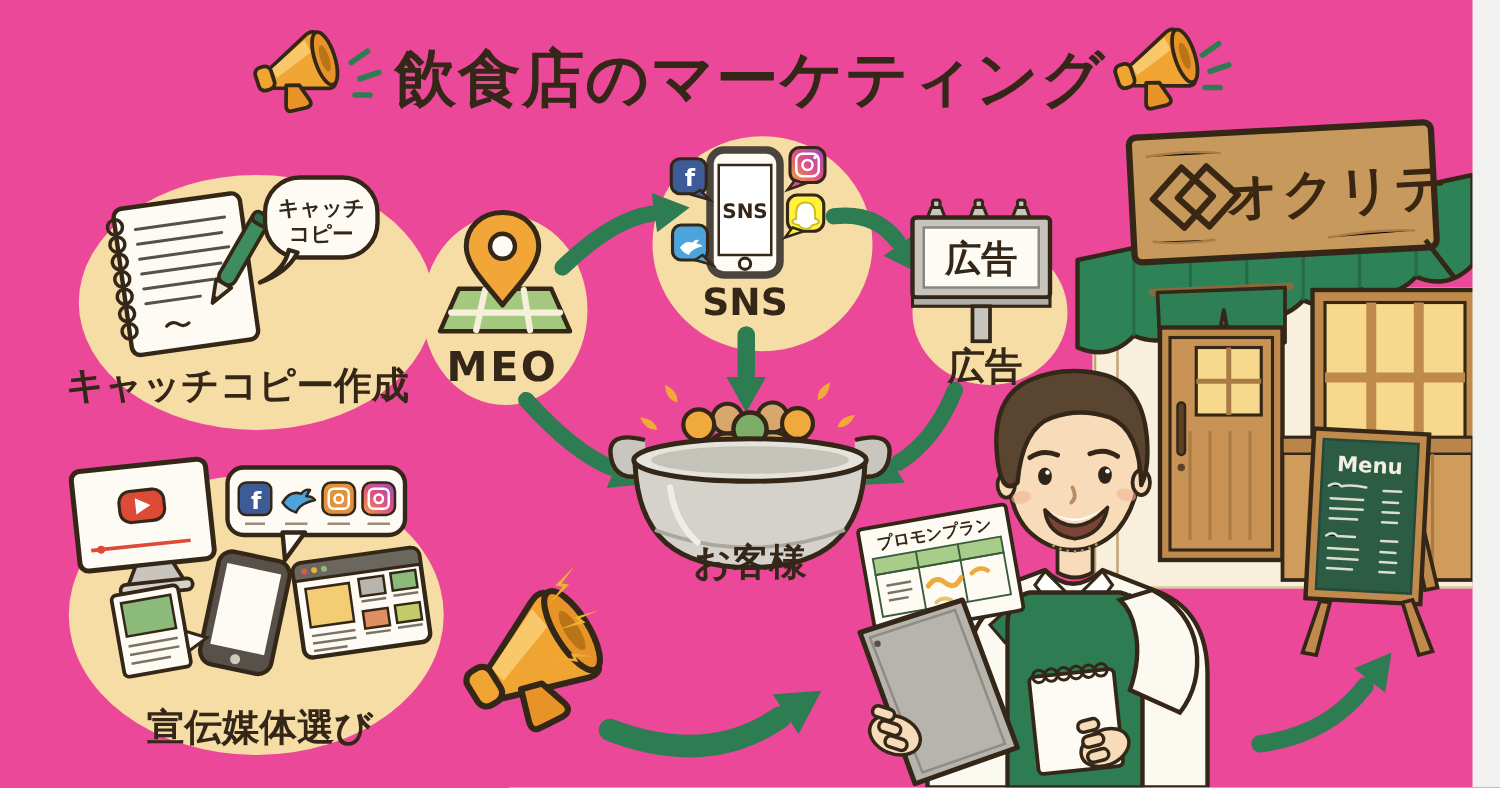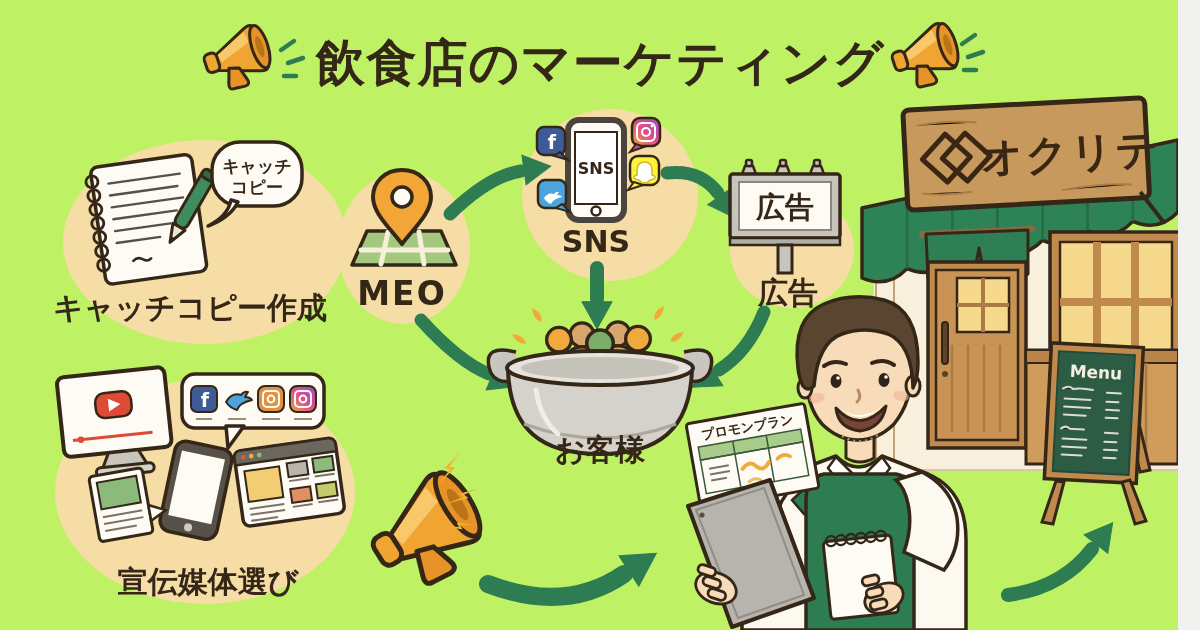--- a/index.html
+++ b/index.html
@@ -1,16 +1,16 @@
 <!DOCTYPE html>
 <html><head>
 <meta charset="utf-8">
 <style>
   html,body{margin:0;padding:0;background:#ddd;}
-  .canvas{position:relative;width:1200px;height:630px;background:#bef264;overflow:hidden;
+  .canvas{position:relative;width:1200px;height:630px;background:#ec4899;overflow:hidden;
           font-family:"DejaVu Sans",sans-serif;}
   .canvas svg{position:absolute;left:0;top:0;}
   text{font-family:"DejaVu Sans",sans-serif;fill:#342718;}
   .ttl{font-size:50px;font-weight:700;letter-spacing:1px;}
   .lbl{font-size:30px;font-weight:700;}
   .meo{font-size:33px;font-weight:700;letter-spacing:2px;}
   .bub{font-size:17px;font-weight:700;}
   .bill{font-size:29px;font-weight:700;}
   .scr{font-size:16px;font-weight:700;}
   .sign{font-size:42px;font-weight:700;fill:#3a2713;letter-spacing:2px;}

